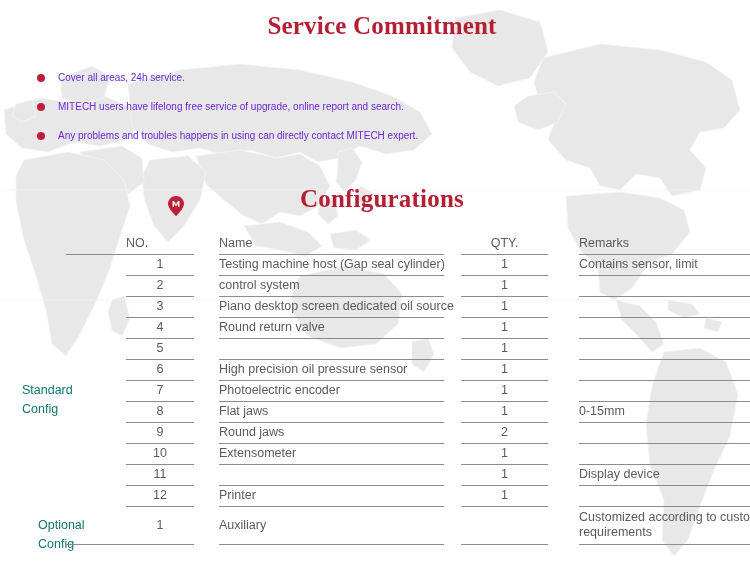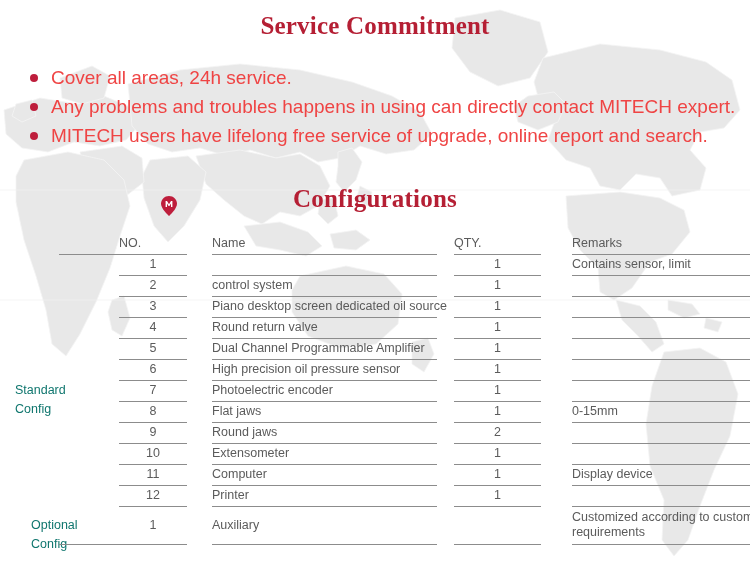--- a/index.html
+++ b/index.html
@@ -21,21 +21,21 @@
     left: 0; top: 0;
     width: 750px;
     height: 573px;
     z-index: 0;
     pointer-events: none;
   }
 
   
   #page {
     position: absolute;
-    left: 0; top: 0;
+    left: 7px; top: 0;
     width: 618px;
     height: 573px;
     z-index: 2;
   }
 
   .section-title {
     position: absolute;
     width: 750px;
     text-align: center;
     font-family: "Liberation Serif", serif;
@@ -60,22 +60,22 @@
   }
   .bullet-dot {
     width: 8px;
     height: 8px;
     border-radius: 50%;
     background: #BE1E3C;
     flex: 0 0 8px;
     margin-right: 13px;
   }
   .bullet-text {
-    font-size: 19px;
-    color: #ef4444;
+    font-size: 10px;
+    color: #6d28d9;
     white-space: nowrap;
   }
 
   
   #map-pin {
     position: absolute;
     left: 161px;
     top: 196px;
     width: 16px;
     height: 20px;
@@ -102,21 +102,21 @@
   }
   .cell.num   { text-align: center; }
   .rule {
     position: absolute;
     height: 1px;
     background: #8c8c8c;
     bottom: 0;
   }
   .c-no    { left: 75px;  width: 68px; }
   .c-name  { left: 168px; width: 228px; }
-  .c-qty   { left: 410px; width: 87px; }
+  .c-qty   { left: 410px; width: 87px; text-align: center; }
   .c-rem   { left: 528px; width: 210px; white-space: normal; line-height: 15px; }
 
   .r-head-no { left: 15px;  width: 128px; }
   .r-no      { left: 75px;  width: 68px; }
   .r-name    { left: 168px; width: 225px; }
   .r-qty     { left: 410px; width: 87px; }
   .r-rem     { left: 528px; width: 207px; }
 
   
   .group-label {
@@ -209,25 +209,25 @@
 
   <div class="section-title" id="title-service">Service Commitment</div>
 
   <div id="commitment-list">
     <div class="bullet-row">
       <span class="bullet-dot"></span>
       <span class="bullet-text">Cover all areas, 24h service.</span>
     </div>
     <div class="bullet-row">
       <span class="bullet-dot"></span>
-      <span class="bullet-text">Any problems and troubles happens in using can directly contact MITECH expert.</span>
+      <span class="bullet-text">MITECH users have lifelong free service of upgrade, online report and search.</span>
     </div>
     <div class="bullet-row">
       <span class="bullet-dot"></span>
-      <span class="bullet-text">MITECH users have lifelong free service of upgrade, online report and search.</span>
+      <span class="bullet-text">Any problems and troubles happens in using can directly contact MITECH expert.</span>
     </div>
   </div>
 
   <svg id="map-pin" viewBox="0 0 16 20" xmlns="http://www.w3.org/2000/svg">
     <path d="M8 0 C3.6 0 0 3.5 0 7.8 C0 13 8 20 8 20 C8 20 16 13 16 7.8 C16 3.5 12.4 0 8 0 Z" fill="#BE1E3C"></path>
     <path d="M4.6 5 L6 5 L8 8.2 L10 5 L11.4 5 L11.4 11 L10 11 L10 7.4 L8.4 10 L7.6 10 L6 7.4 L6 11 L4.6 11 Z" fill="#ffffff"></path>
   </svg>
 
   <div class="section-title" id="title-config">Configurations</div>
 
@@ -249,20 +249,21 @@
       <div class="cell c-rem">Remarks</div>
       <div class="rule r-head-no"></div>
       <div class="rule r-name"></div>
       <div class="rule r-qty"></div>
       <div class="rule r-rem"></div>
     </div>
 
     <div id="rows-host">
         <div class="trow">
           <div class="cell c-no num">1</div>
+          <div class="cell c-name">Testing machine host (Gap seal cylinder)</div>
           <div class="cell c-qty num">1</div>
           <div class="cell c-rem">Contains sensor, limit</div>
           <div class="rule r-no"></div>
           <div class="rule r-name"></div>
           <div class="rule r-qty"></div>
           <div class="rule r-rem"></div>
         </div>
         <div class="trow">
           <div class="cell c-no num">2</div>
           <div class="cell c-name">control system</div>
@@ -288,21 +289,20 @@
           <div class="cell c-name">Round return valve</div>
           <div class="cell c-qty num">1</div>
           <div class="cell c-rem"></div>
           <div class="rule r-no"></div>
           <div class="rule r-name"></div>
           <div class="rule r-qty"></div>
           <div class="rule r-rem"></div>
         </div>
         <div class="trow">
           <div class="cell c-no num">5</div>
-          <div class="cell c-name">Dual Channel Programmable Amplifier</div>
           <div class="cell c-qty num">1</div>
           <div class="cell c-rem"></div>
           <div class="rule r-no"></div>
           <div class="rule r-name"></div>
           <div class="rule r-qty"></div>
           <div class="rule r-rem"></div>
         </div>
         <div class="trow">
           <div class="cell c-no num">6</div>
           <div class="cell c-name">High precision oil pressure sensor</div>
@@ -347,21 +347,20 @@
           <div class="cell c-name">Extensometer</div>
           <div class="cell c-qty num">1</div>
           <div class="cell c-rem"></div>
           <div class="rule r-no"></div>
           <div class="rule r-name"></div>
           <div class="rule r-qty"></div>
           <div class="rule r-rem"></div>
         </div>
         <div class="trow">
           <div class="cell c-no num">11</div>
-          <div class="cell c-name">Computer</div>
           <div class="cell c-qty num">1</div>
           <div class="cell c-rem">Display device</div>
           <div class="rule r-no"></div>
           <div class="rule r-name"></div>
           <div class="rule r-qty"></div>
           <div class="rule r-rem"></div>
         </div>
         <div class="trow">
           <div class="cell c-no num">12</div>
           <div class="cell c-name">Printer</div>

